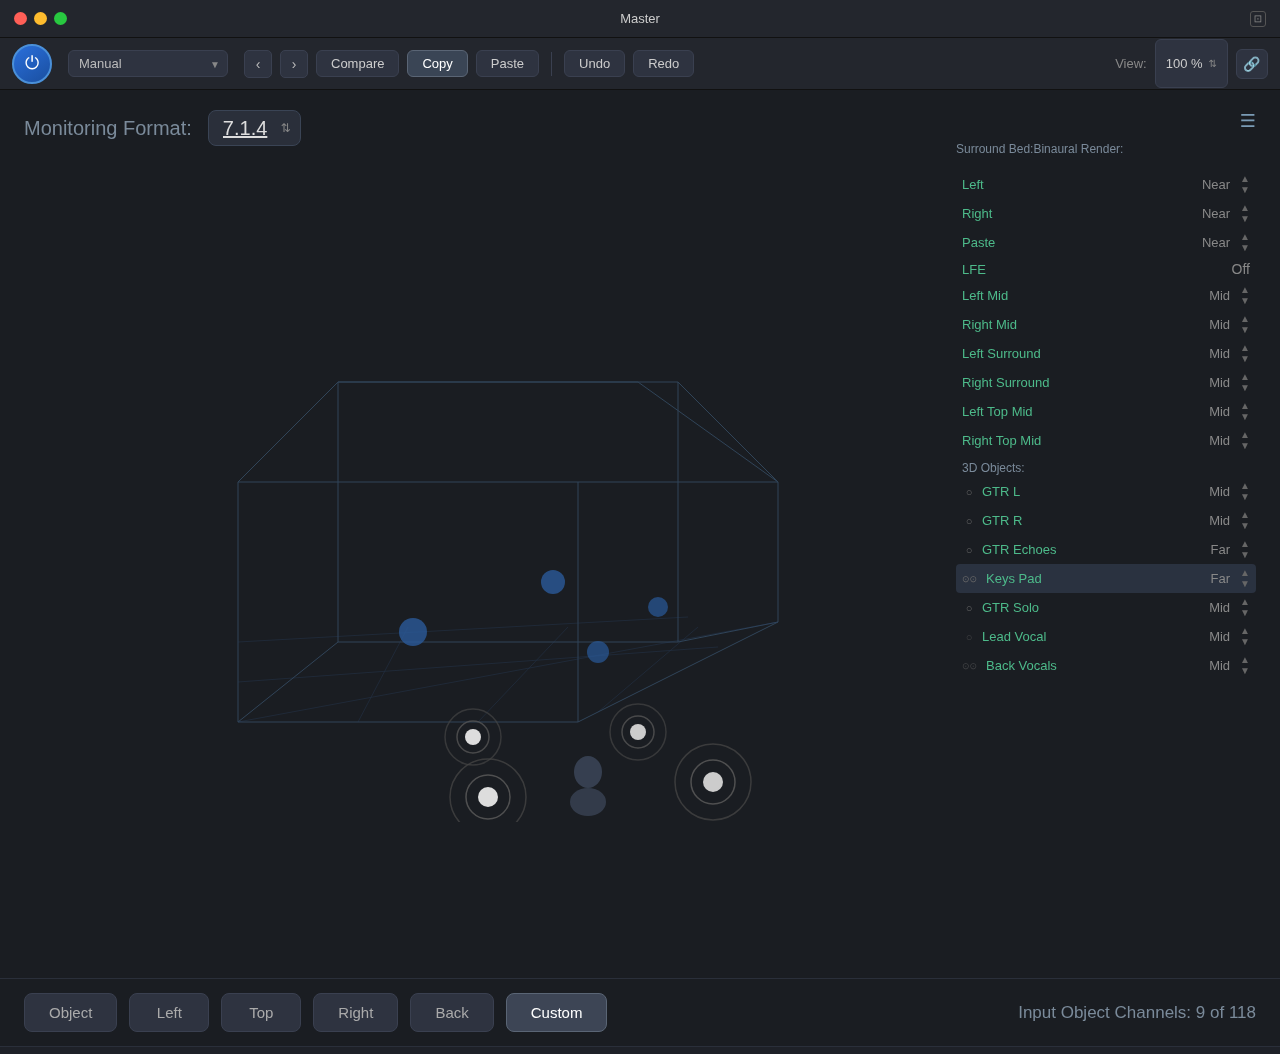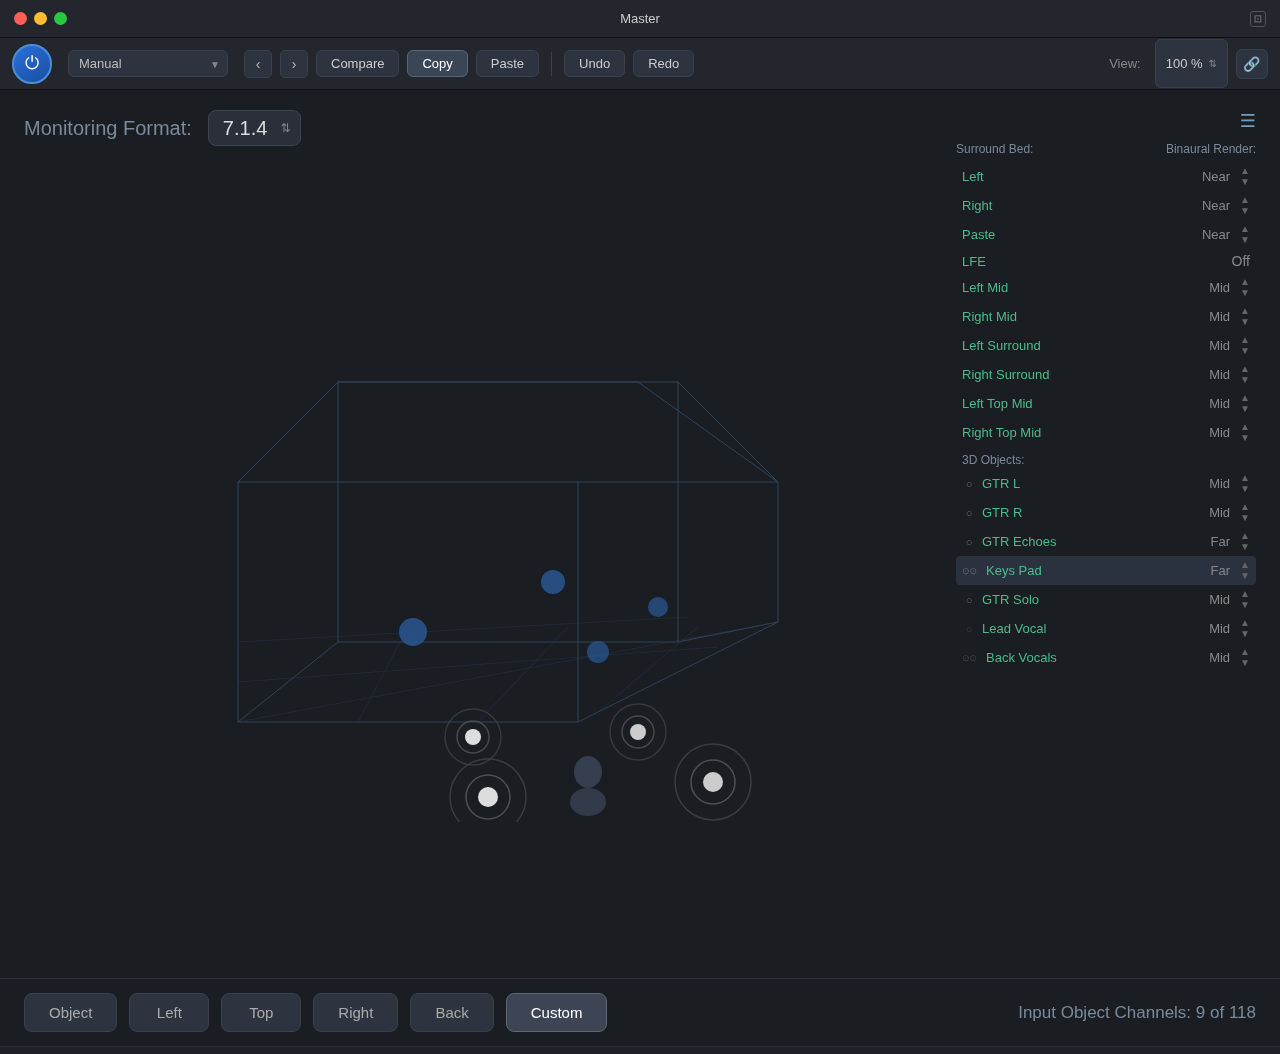--- a/index.html
+++ b/index.html
@@ -123,21 +123,21 @@
     }
     .toolbar-btn.active {
       background: #3a4555;
       border-color: #5a6575;
       color: #fff;
     }
     .toolbar-spacer { flex: 1; }
     .view-label {
       color: #888;
       font-size: 13px;
-      margin-right: 6px;
+      margin-right: 0;
     }
     .view-pct-btn {
       background: #2e3340;
       border: 1px solid #3a4050;
       border-radius: 6px;
       color: #ccc;
       font-size: 13px;
       padding: 16px 10px;
       cursor: pointer;
       display: flex; align-items: center; gap: 6px;
@@ -181,20 +181,21 @@
     .format-select {
       background: #2a2f3a;
       border: 1px solid #3a4455;
       border-radius: 8px;
       color: #ddd;
       font-size: 20px;
       padding: 6px 32px 6px 14px;
       cursor: pointer;
       appearance: none;
       position: relative;
+      text-decoration: underline;
     }
     .format-wrapper {
       position: relative;
     }
     .format-arrow {
       position: absolute;
       right: 10px; top: 50%;
       transform: translateY(-50%);
       color: #888;
       font-size: 12px;
@@ -231,25 +232,24 @@
       font-size: 18px;
       cursor: pointer;
     }
     .channel-table {
       display: flex;
       flex-direction: column;
       gap: 0;
     }
     .section-header-row {
       display: flex;
-      justify-content: space-between;
       color: #7a8a9a;
       font-size: 12px;
       padding: 2px 0 4px 0;
-      margin-bottom: 2px;
+      margin-bottom: 10px;
     }
     .channel-row {
       display: flex;
       align-items: center;
       padding: 4px 6px;
       border-radius: 4px;
       gap: 6px;
     }
     .channel-row.highlighted {
       background: #2a3240;

